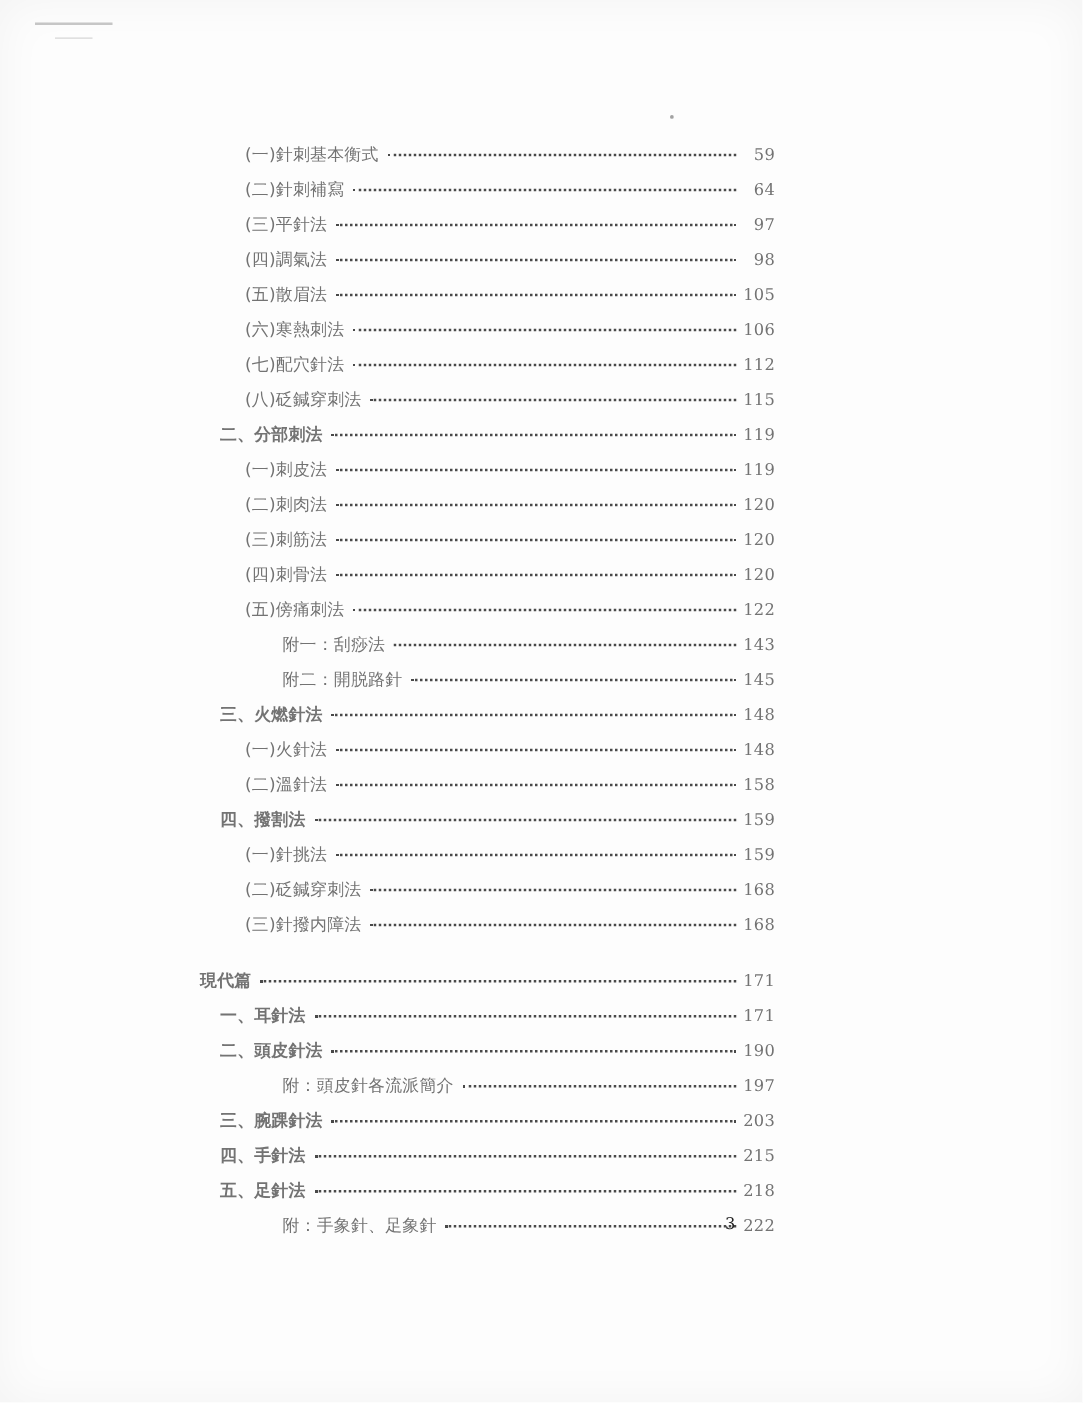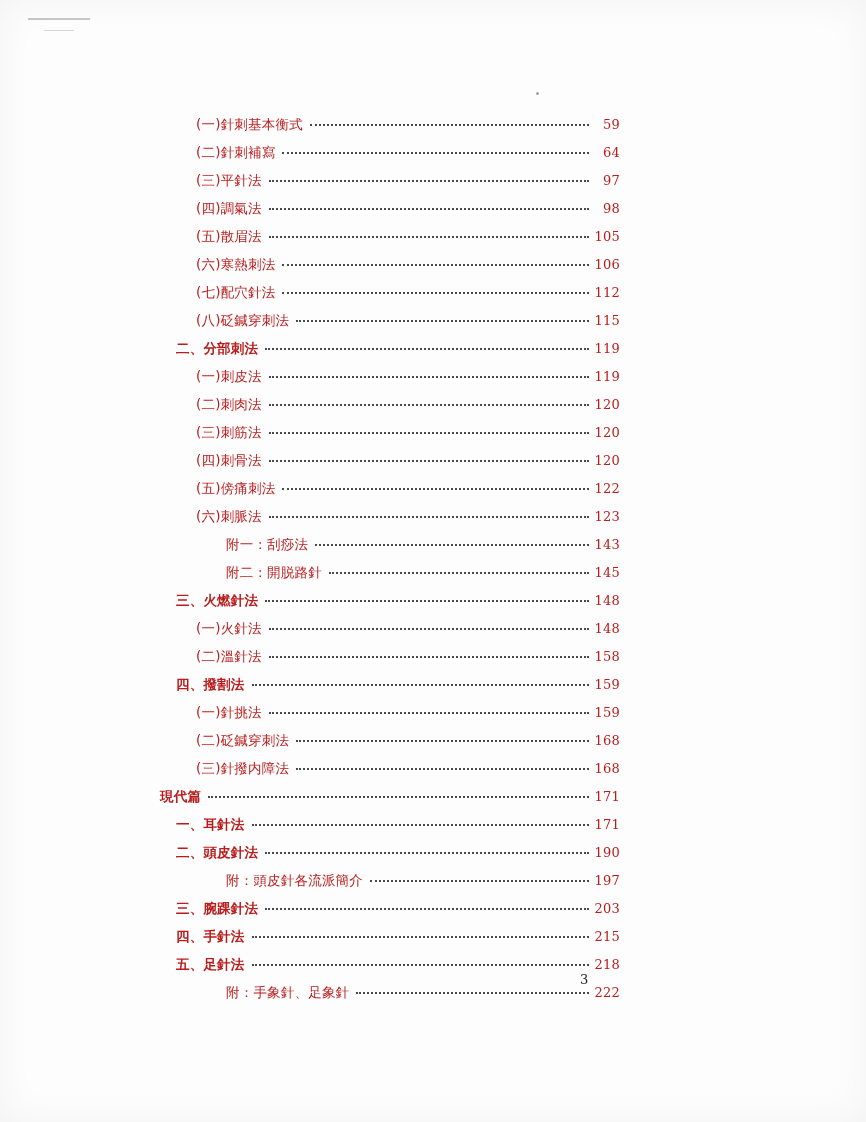--- a/index.html
+++ b/index.html
@@ -54,21 +54,21 @@
     top: 118px;
     left: 160px;
     width: 460px;
   }
   .toc-row {
     display: flex;
     align-items: baseline;
     font-size: 13.5px;
     line-height: 1.0;
     height: 28px;
-    color: #b91c1c;
+    color: #737373;
     letter-spacing: .2px;
   }
   .toc-label {
     white-space: nowrap;
     font-family: "DejaVu Sans", "Liberation Sans", sans-serif;
   }
   .toc-leader {
     flex: 1;
     margin: 0 5px 0 7px;
     position: relative;
@@ -78,21 +78,21 @@
     opacity: .85;
   }
   .toc-page {
     white-space: nowrap;
     font-family: "DejaVu Serif", serif;
     font-size: 13px;
     min-width: 26px;
     text-align: right;
   }
   
-  .lvl0 { padding-left: 0px; }
+  .lvl0 { padding-left: 0px; margin-top: 17px; }
   .lvl1 { padding-left: 16px; }
   .lvl2 { padding-left: 36px; }
   .lvl3 { padding-left: 66px; }
 
   .bold { font-weight: 700; }
 
   .folio {
     position: absolute;
     left: 580px;
     top: 972px;
@@ -180,25 +180,20 @@
       <div class="toc-row lvl2">
         <span class="toc-label">(四)刺骨法</span>
         <span class="toc-leader"></span>
         <span class="toc-page">120</span>
       </div>
       <div class="toc-row lvl2">
         <span class="toc-label">(五)傍痛刺法</span>
         <span class="toc-leader"></span>
         <span class="toc-page">122</span>
       </div>
-      <div class="toc-row lvl2">
-        <span class="toc-label">(六)刺脈法</span>
-        <span class="toc-leader"></span>
-        <span class="toc-page">123</span>
-      </div>
       <div class="toc-row lvl3">
         <span class="toc-label">附一：刮痧法</span>
         <span class="toc-leader"></span>
         <span class="toc-page">143</span>
       </div>
       <div class="toc-row lvl3">
         <span class="toc-label">附二：開脱路針</span>
         <span class="toc-leader"></span>
         <span class="toc-page">145</span>
       </div>

